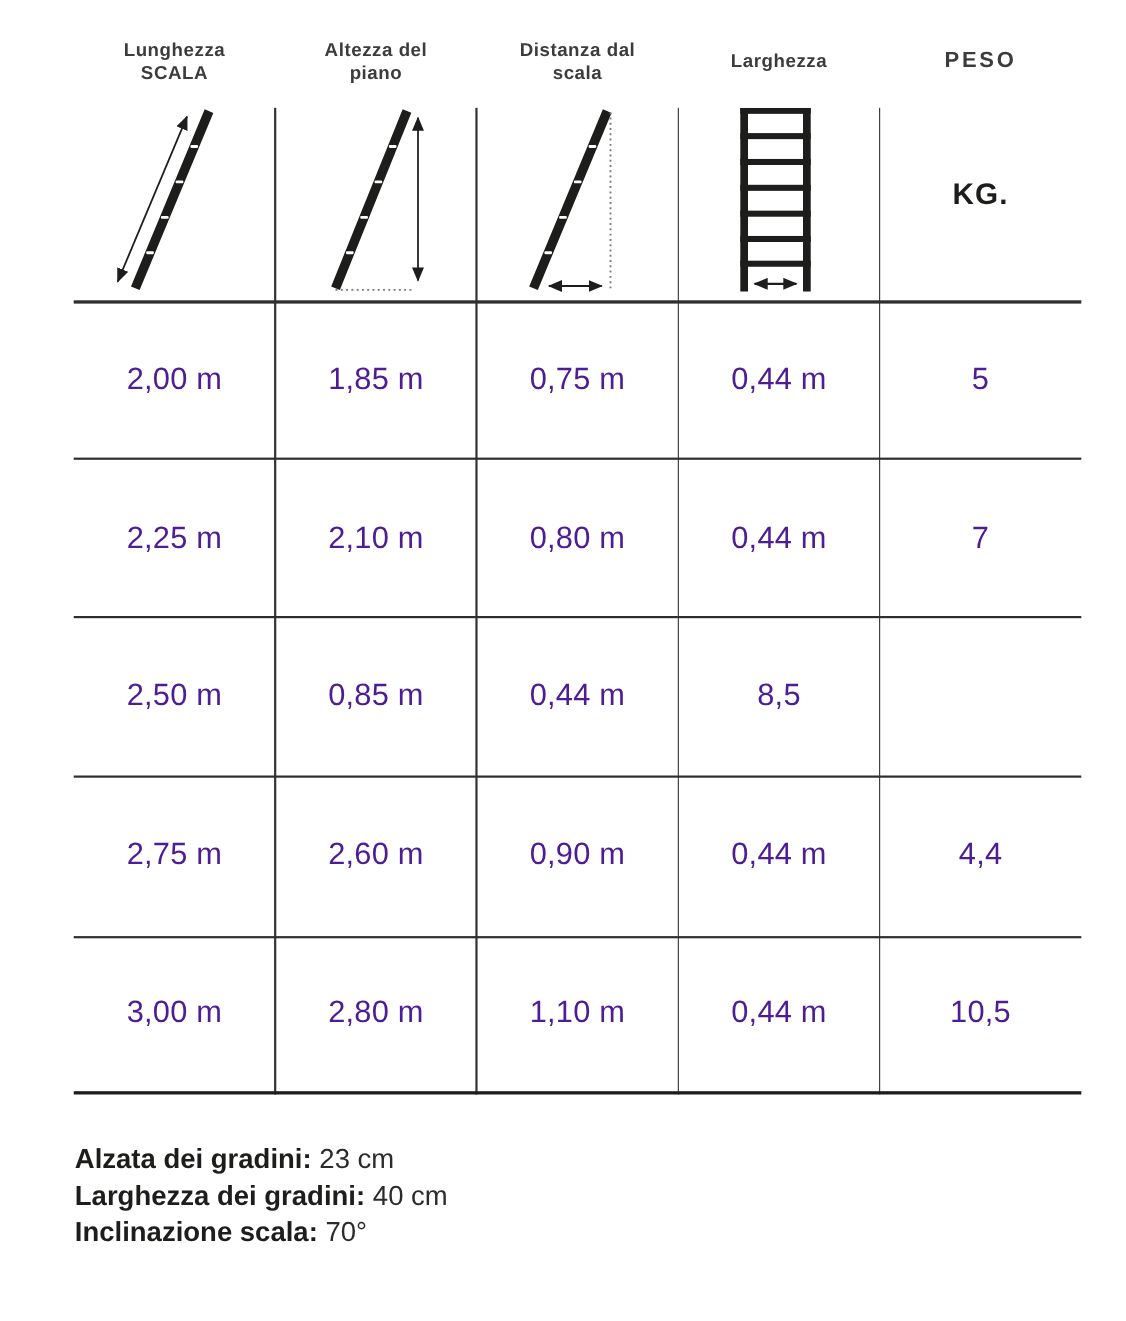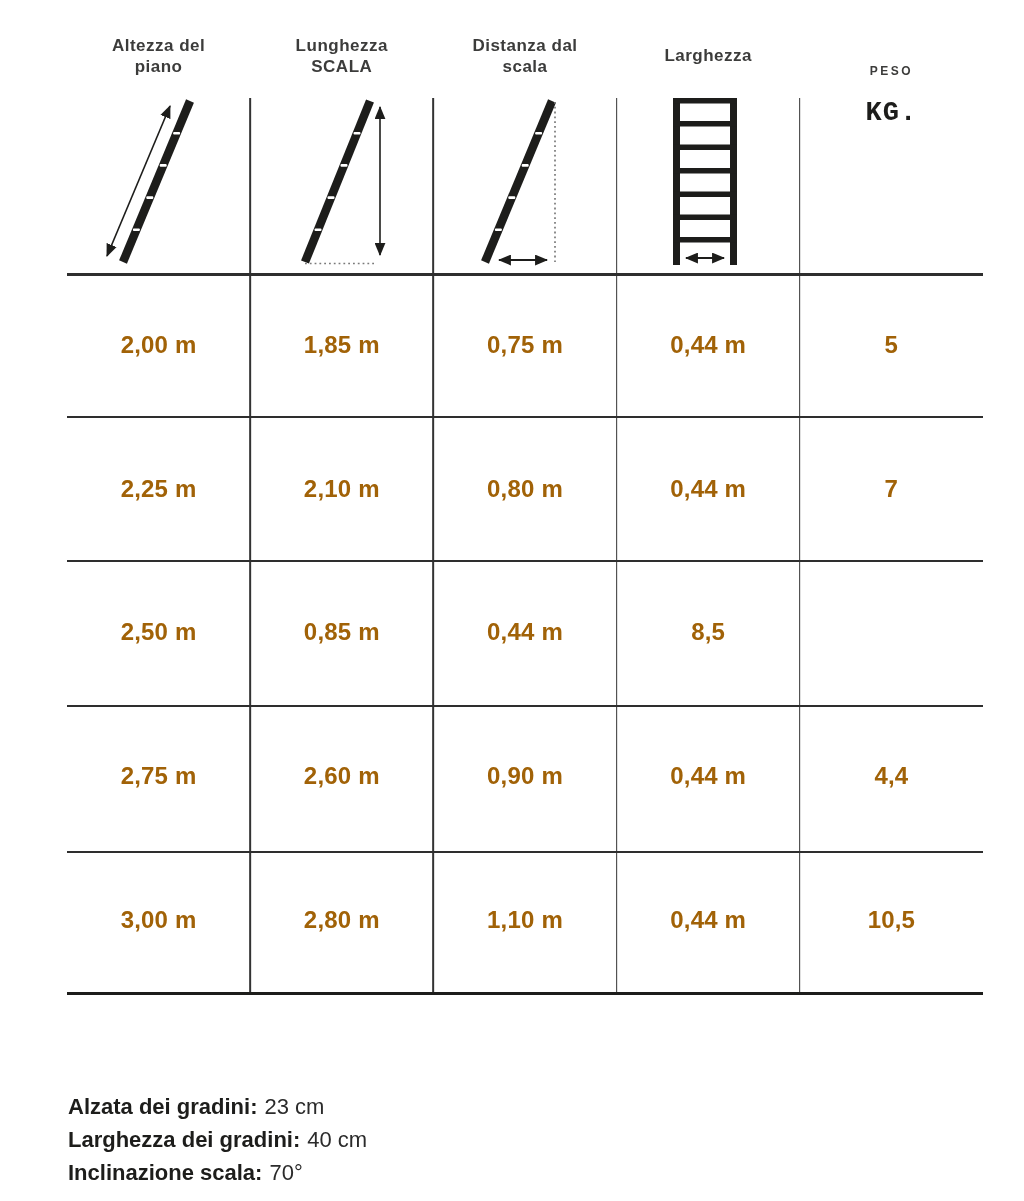--- a/index.html
+++ b/index.html
@@ -16,21 +16,21 @@
   .col-labels{
     position:absolute;left:67px;top:30px;width:916px;height:52px;
     display:grid;grid-template-columns:repeat(5,1fr);
   }
   .col-label{
     display:flex;flex-direction:column;align-items:center;justify-content:center;
     text-align:center;
     font-size:17px;line-height:21.5px;font-weight:600;
     color:#3c3c3b;letter-spacing:0.5px;
   }
-  .col-label.tracked{font-size:12px;letter-spacing:2.5px;justify-content:flex-end;}
+  .col-label.tracked{font-size:20px;letter-spacing:2.5px;}
 
   
   .table{position:absolute;left:67px;top:98px;width:916px;height:900px;}
 
   .vline{position:absolute;top:0;height:897px;width:1.7px;background:#333;transform:translateX(-50%);}
   .vline.v1{left:20%;} .vline.v2{left:40%;} .vline.v3{left:60%;} .vline.v4{left:80%;}
 
   .hline{position:absolute;left:0;right:0;background:#2e2e2e;}
   .hline.h0{top:175px;height:2.5px;}
   .hline.h1{top:318px;height:2px;}
@@ -38,53 +38,53 @@
   .hline.h3{top:607px;height:2px;}
   .hline.h4{top:753px;height:2px;}
   .hline.hb{top:894px;height:3px;background:#1d1d1b;}
 
   
   .icon-band{
     position:absolute;top:0;left:0;right:0;height:175px;
     display:grid;grid-template-columns:repeat(5,1fr);
   }
   .icon-cell{display:flex;align-items:flex-start;justify-content:center;overflow:hidden;}
-  .icon-cell.kg{align-items:flex-start;justify-content:center;padding-bottom:18px;box-sizing:border-box;font-family:Liberation Mono, monospace;}
+  .icon-cell.kg{align-items:center;justify-content:center;padding-bottom:18px;box-sizing:border-box;}
   .kg-text{font-size:27px;font-weight:700;letter-spacing:1px;color:#1d1d1b;}
 
   
   .rows{
     position:absolute;top:175px;left:0;right:0;height:719px;
     display:grid;grid-template-rows:repeat(5,1fr);
   }
   .row{display:grid;grid-template-columns:repeat(5,1fr);}
   .cell{
     display:flex;align-items:center;justify-content:center;
-    font-size:24px;font-weight:700;color:#a16207;
+    font-size:28px;font-weight:400;color:#4c1d95;
     letter-spacing:0.2px;
   }
 
   
-  .notes{position:absolute;left:68px;top:1090px;font-size:22px;line-height:33px;color:#1d1d1b;}
+  .notes{position:absolute;left:68px;top:1038px;font-size:25px;line-height:33px;color:#1d1d1b;}
   .note-label{font-weight:700;margin-right:7px;}
   .note-value{font-weight:400;color:#2b2b2b;}
 </style>
 </head>
 <body>
 
 <div class="page">
 
   <div class="col-labels">
     <div class="col-label">
+      <span>Lunghezza</span>
+      <span>SCALA</span>
+    </div>
+    <div class="col-label">
       <span>Altezza del</span>
       <span>piano</span>
-    </div>
-    <div class="col-label">
-      <span>Lunghezza</span>
-      <span>SCALA</span>
     </div>
     <div class="col-label">
       <span>Distanza dal</span>
       <span>scala</span>
     </div>
     <div class="col-label">
       <span>Larghezza</span>
     </div>
     <div class="col-label tracked">
       <span>PESO</span>

